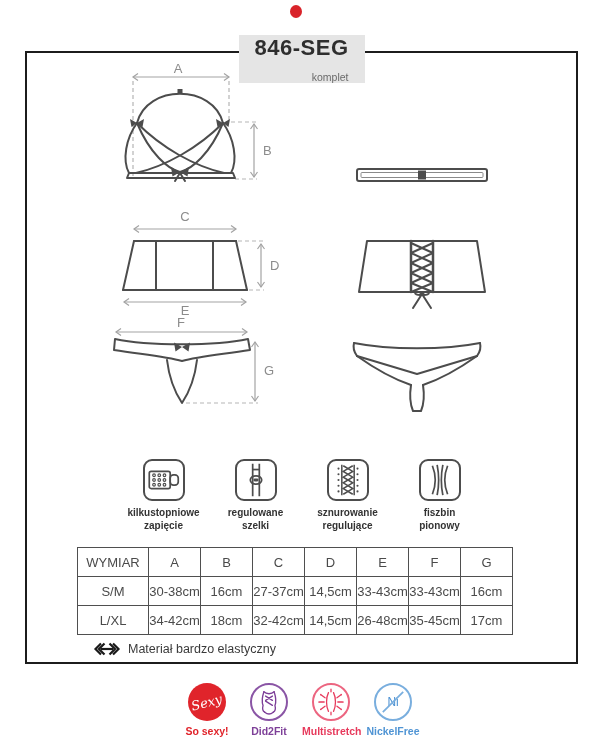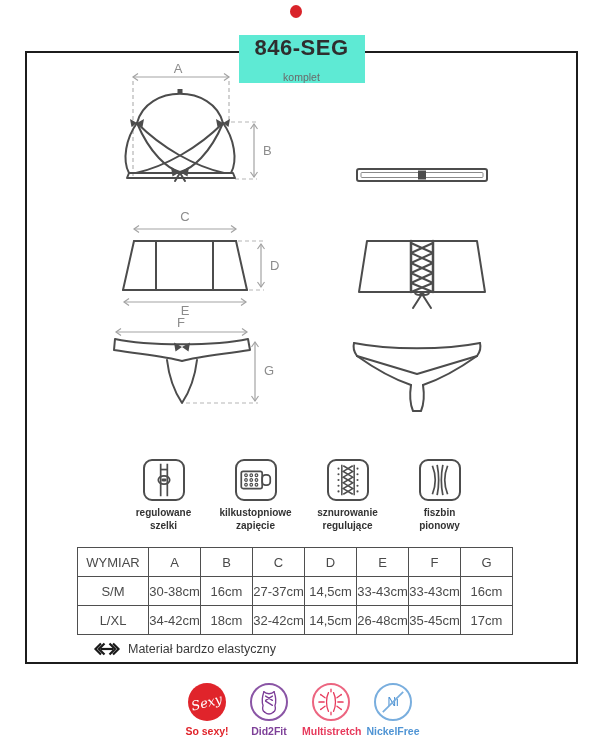--- a/index.html
+++ b/index.html
@@ -3,21 +3,21 @@
 <meta charset="utf-8">
 <style>
   html,body{margin:0;padding:0;background:#fff;}
   body{width:600px;height:750px;position:relative;font-family:"Liberation Sans",sans-serif;overflow:hidden;}
 
   
   .topmark{position:absolute;left:290px;top:5px;width:12px;height:13px;border-radius:50%;}
 
   
   .frame{position:absolute;left:25px;top:51px;width:553px;height:613px;border:2px solid #1c1c1c;box-sizing:border-box;}
-  .frame-title{position:absolute;left:50%;top:-18px;transform:translateX(-50%);background:#5eead4;padding:0 16px;text-align:center;white-space:nowrap;}
+  .frame-title{position:absolute;left:50%;top:-18px;transform:translateX(-50%);background:#e5e5e5;padding:0 16px;text-align:right;white-space:nowrap;}
   .title{font-size:22px;font-weight:700;color:#2e2e2e;letter-spacing:.5px;}
   .subtitle{font-size:10.5px;color:#6a6a6a;margin-top:10px;}
 
   .diag{position:absolute;}
 
   
   .ink{stroke:#4c4c4c;fill:none;stroke-width:2;stroke-linecap:round;stroke-linejoin:round;}
   .ink-f{fill:#4c4c4c;stroke:none;}
   .dim{stroke:#a3a3a3;fill:none;stroke-width:1.2;}
   .dash{stroke:#b5b5b5;fill:none;stroke-width:1.2;stroke-dasharray:4 3;}
@@ -135,54 +135,54 @@
     <path class="ink" d="M17,16 C16,20 17,25 20,29 M143,16 C144,20 143,25 140,29"></path>
     <path class="ink" d="M20,29 C50,38 70,44 80,47 C90,44 110,38 140,29"></path>
     <path class="ink" d="M20,29 C44,46 62,54 74,58 M140,29 C116,46 98,54 86,58"></path>
     <path class="ink" d="M74,58 C72.5,68 73,77 76,84 L84,84 C87,77 87.5,68 86,58"></path>
   </svg>
 
   <div class="features">
     <div class="feature">
       <div class="feature-box">
         <svg width="38" height="38" viewBox="0 0 40 40">
-          <g fill="none" stroke="#4d4d4d" stroke-width="1.8">
-            <path d="M16.5,3 L16.5,37 M23.5,3 L23.5,37"></path>
-            <path d="M16.5,9 L23.5,9"></path>
-            <ellipse cx="20" cy="20" rx="6" ry="4.4"></ellipse>
-          </g>
-          <rect x="17.3" y="18.5" width="5.4" height="3" rx="1.5" fill="#4d4d4d"></rect>
-        </svg>
-      </div>
-      <div class="feature-label">
-        <div>regulowane</div>
-          <div>szelki</div>
-      </div>
-    </div>
-    <div class="feature">
-      <div class="feature-box">
-        <svg width="38" height="38" viewBox="0 0 40 40">
           <rect x="4.5" y="11" width="22" height="18" rx="2" fill="none" stroke="#4d4d4d" stroke-width="1.8"></rect>
           <rect x="26.5" y="14.5" width="8.5" height="11" rx="3.5" fill="none" stroke="#4d4d4d" stroke-width="1.8"></rect>
           <g fill="none" stroke="#4d4d4d" stroke-width="1.2">
             <circle cx="9.5" cy="15" r="1.4"></circle>
               <circle cx="9.5" cy="20" r="1.4"></circle>
               <circle cx="9.5" cy="25" r="1.4"></circle>
             <circle cx="15" cy="15" r="1.4"></circle>
               <circle cx="15" cy="20" r="1.4"></circle>
               <circle cx="15" cy="25" r="1.4"></circle>
             <circle cx="20.5" cy="15" r="1.4"></circle>
               <circle cx="20.5" cy="20" r="1.4"></circle>
               <circle cx="20.5" cy="25" r="1.4"></circle>
           </g>
         </svg>
       </div>
       <div class="feature-label">
         <div>kilkustopniowe</div>
           <div>zapięcie</div>
+      </div>
+    </div>
+    <div class="feature">
+      <div class="feature-box">
+        <svg width="38" height="38" viewBox="0 0 40 40">
+          <g fill="none" stroke="#4d4d4d" stroke-width="1.8">
+            <path d="M16.5,3 L16.5,37 M23.5,3 L23.5,37"></path>
+            <path d="M16.5,9 L23.5,9"></path>
+            <ellipse cx="20" cy="20" rx="6" ry="4.4"></ellipse>
+          </g>
+          <rect x="17.3" y="18.5" width="5.4" height="3" rx="1.5" fill="#4d4d4d"></rect>
+        </svg>
+      </div>
+      <div class="feature-label">
+        <div>regulowane</div>
+          <div>szelki</div>
       </div>
     </div>
     <div class="feature">
       <div class="feature-box">
         <svg width="38" height="38" viewBox="0 0 40 40">
           <g fill="none" stroke="#4d4d4d" stroke-width="1.6">
             <path d="M13.5,4 L13.5,36 M26.5,4 L26.5,36"></path>
             <path d="M15,5 L25,11 L15,17 L25,23 L15,29 L25,35"></path>
             <path d="M25,5 L15,11 L25,17 L15,23 L25,29 L15,35"></path>
           </g>

